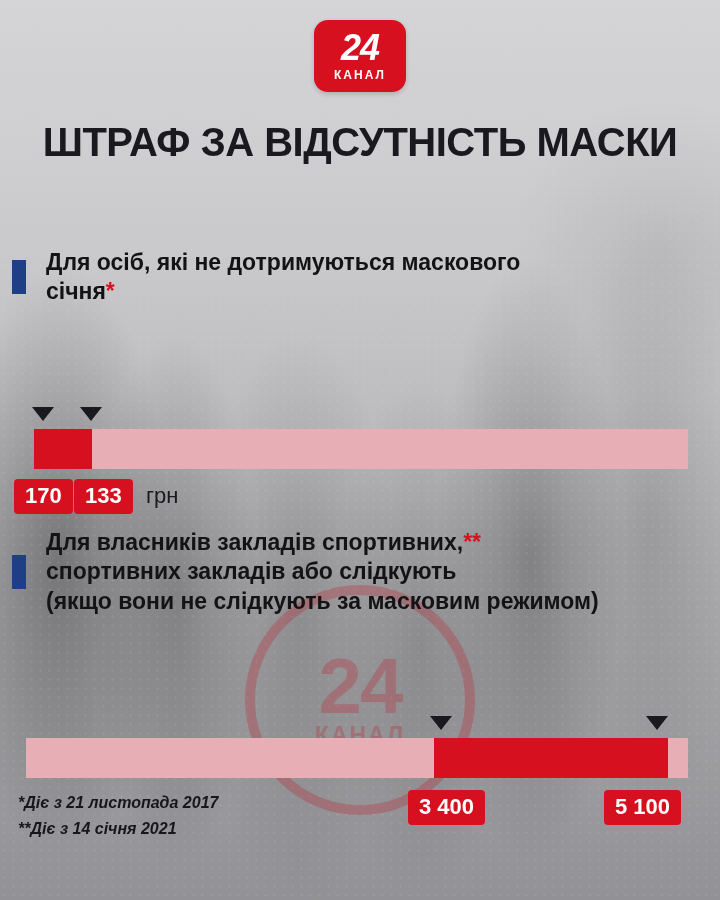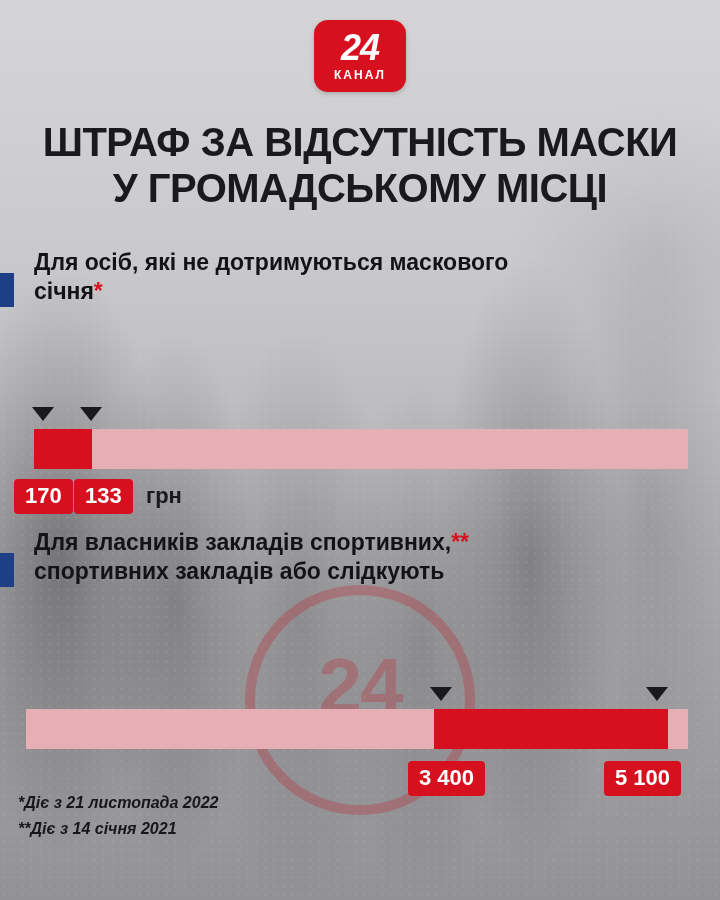--- a/index.html
+++ b/index.html
@@ -127,22 +127,22 @@
     letter-spacing: -.5px;
     padding: 0 14px;
     box-sizing: border-box;
     margin-top: 15px;
   }
   .title .ln2 { display: block; }
 
   .block { position: absolute; left: 0; width: 720px; }
   .block-head {
     display: flex;
-    align-items: flex-end;
-    padding-left: 0;
+    align-items: center;
+    padding-left: 12px;
   }
   .bullet {
     width: 14px;
     min-width: 14px;
     height: 34px;
     background: #1e3f86;
     margin-right: 20px;
   }
   .head-text {
     color: #131316;
@@ -183,21 +183,21 @@
     font-size: 22px;
     font-weight: 700;
     padding: 4px 11px 5px;
     border-radius: 4px;
     white-space: nowrap;
   }
   .unit {
     position: absolute;
     color: #1a1a1e;
     font-size: 22px;
-    font-weight: 700;
+    font-weight: 400;
   }
 
   .footnotes {
     position: absolute;
     left: 18px;
     top: 790px;
     color: #17171b;
     font-size: 16px;
     font-weight: 700;
     font-style: italic;
@@ -219,21 +219,20 @@
 
   <div class="content">
 
     <div class="logo">
       <span class="l-num">24</span>
       <span class="l-txt">КАНАЛ</span>
     </div>
 
     <div class="title">
       <span>ШТРАФ ЗА ВІДСУТНІСТЬ МАСКИ</span>
-      <span class="ln2">У ГРОМАДСЬКОМУ МІСЦІ</span>
     </div>
 
     <div class="block" style="top:248px;">
       <div class="block-head">
         <div class="bullet"></div>
         <div class="head-text">
           <span>Для осіб, які не дотримуються маскового</span><br>
           <span>січня</span><span class="sup">*</span>
         </div>
       </div>
@@ -250,34 +249,35 @@
         <div class="unit" style="left:146px; top:154px;">грн</div>
       </div>
     </div>
 
     <div class="block" style="top:528px;">
       <div class="block-head">
         <div class="bullet"></div>
         <div class="head-text">
           <span>Для власників закладів спортивних,</span><span class="sup">**</span><br>
           <span>спортивних закладів або слідкують</span><br>
+          <span>(якщо вони не слідкують за масковим режимом)</span>
         </div>
       </div>
 
       <div class="bar-wrap" style="height:130px;">
         <div class="marker" style="left:430px; top:78px;"></div>
         <div class="marker" style="left:646px; top:78px;"></div>
 
         <div class="bar-track" style="left:26px; top:100px; width:662px;"></div>
         <div class="bar-fill" style="left:434px; top:100px; width:234px;"></div>
 
         <div class="chip" style="left:408px; top:152px;">3 400</div>
         <div class="chip" style="left:604px; top:152px;padding-left:11px;">5 100</div>
       </div>
     </div>
 
     <div class="footnotes">
-      <div>*Діє з 21 листопада 2022</div>
+      <div>*Діє з 21 листопада 2017</div>
       <div>**Діє з 14 січня 2021</div>
     </div>
 
   </div>
 </div>
 
 </body></html>

